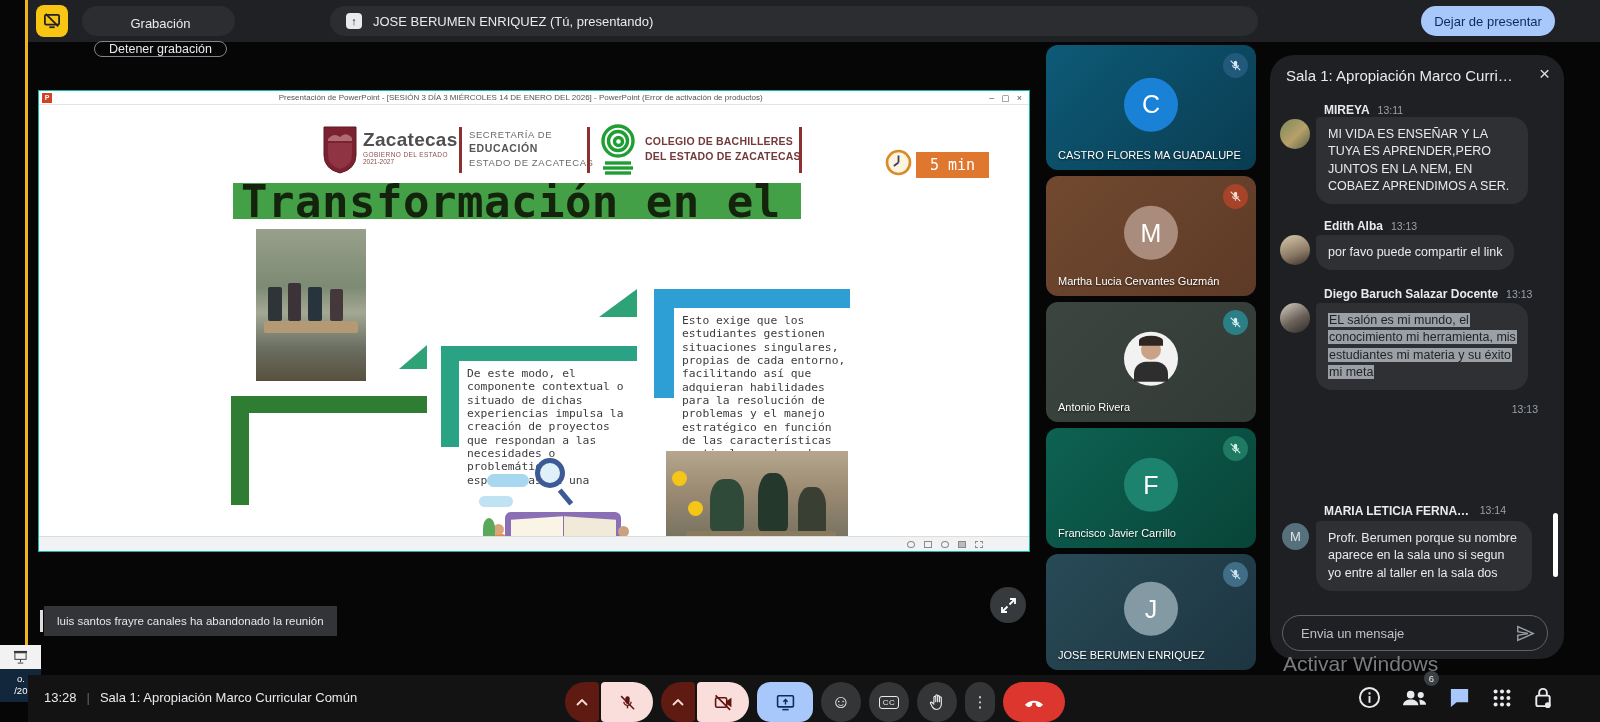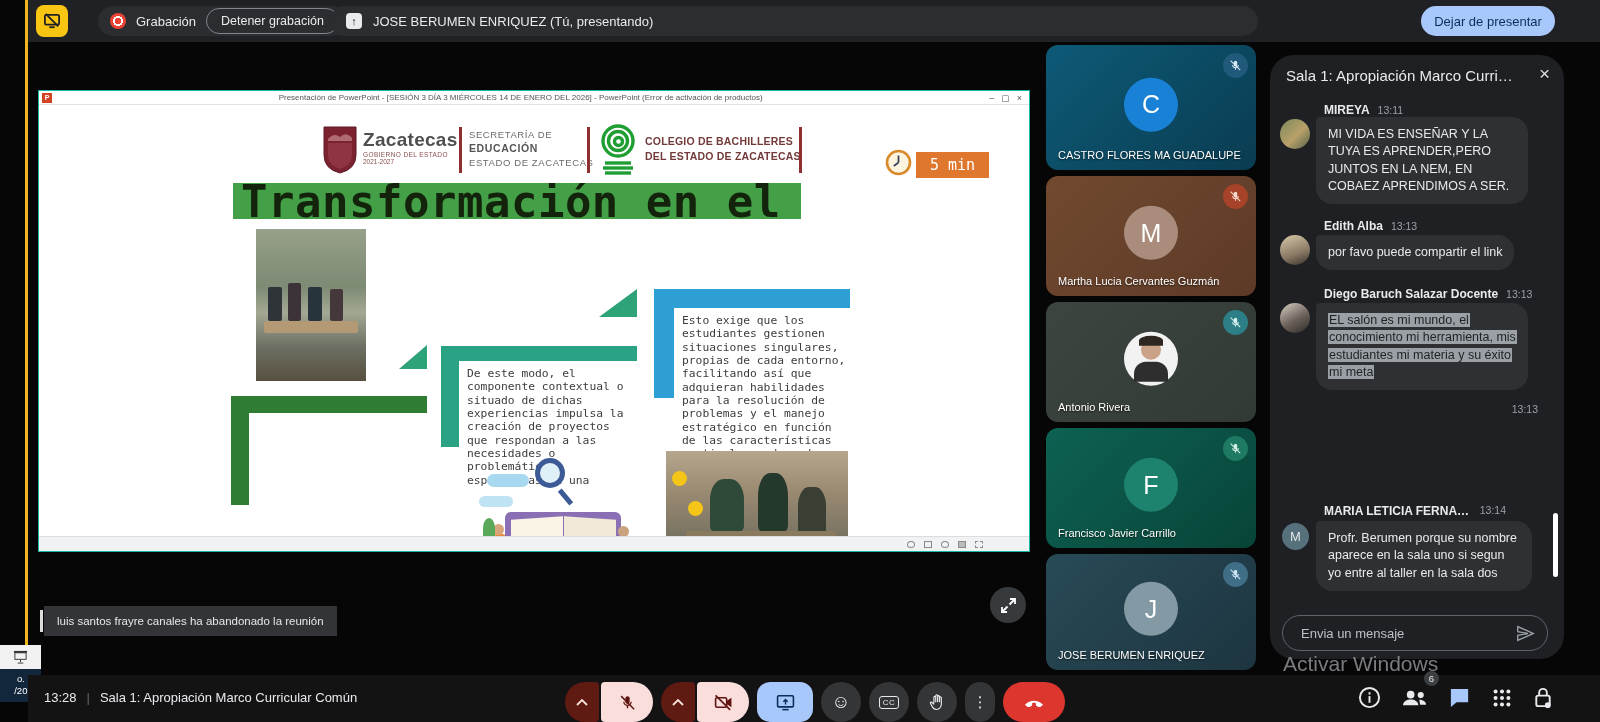--- a/index.html
+++ b/index.html
@@ -96,21 +96,21 @@
   </div>
 
   <div class="abs topbar"></div>
   <div class="abs ytile">
     <svg width="18" height="16" viewBox="0 0 20 18">
         <rect x="2" y="2" width="16" height="11" rx="1.5" fill="none" stroke="#202124" stroke-width="2"></rect>
         <line x1="7" y1="16" x2="13" y2="16" stroke="#202124" stroke-width="2"></line>
         <line x1="3" y1="1" x2="17" y2="15" stroke="#202124" stroke-width="2"></line>
       </svg>
   </div>
-  <div class="abs pill" style="left:98px;top:6px;padding:0 8px 0 12px;gap:10px;">
+  <div class="abs pill" style="left:82px;top:6px;padding:0 8px 0 12px;gap:10px;flex-direction:column;">
     <div class="recdot"></div>
     <span>Grabación</span>
     <button class="stopbtn">Detener grabación</button>
   </div>
   <div class="abs pill" style="left:330px;top:6px;width:928px;padding:0 16px;gap:11px;">
     <div class="upbox">↑</div>
     <span>JOSE BERUMEN ENRIQUEZ (Tú, presentando)</span>
   </div>
   <div class="abs leaveBtn">Dejar de presentar</div>
 

